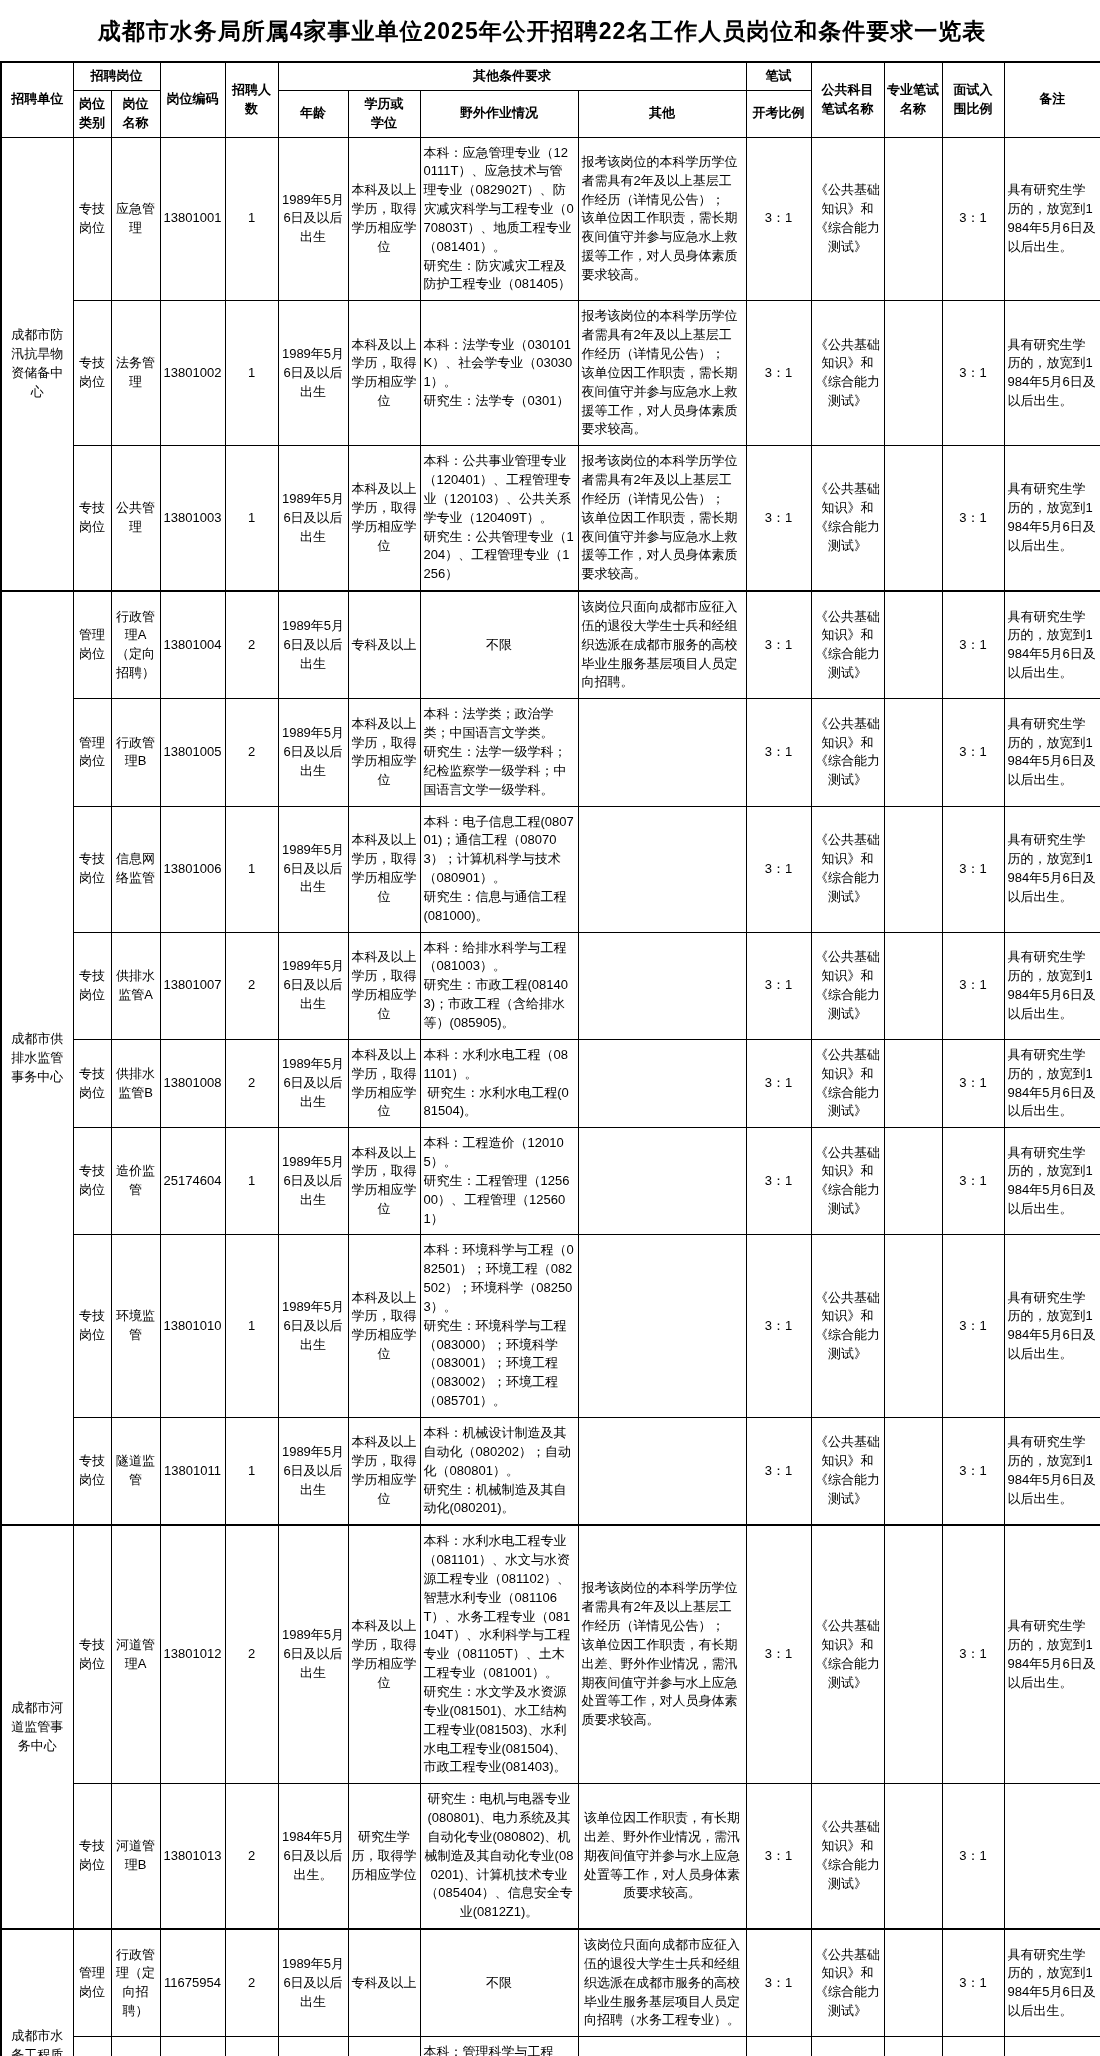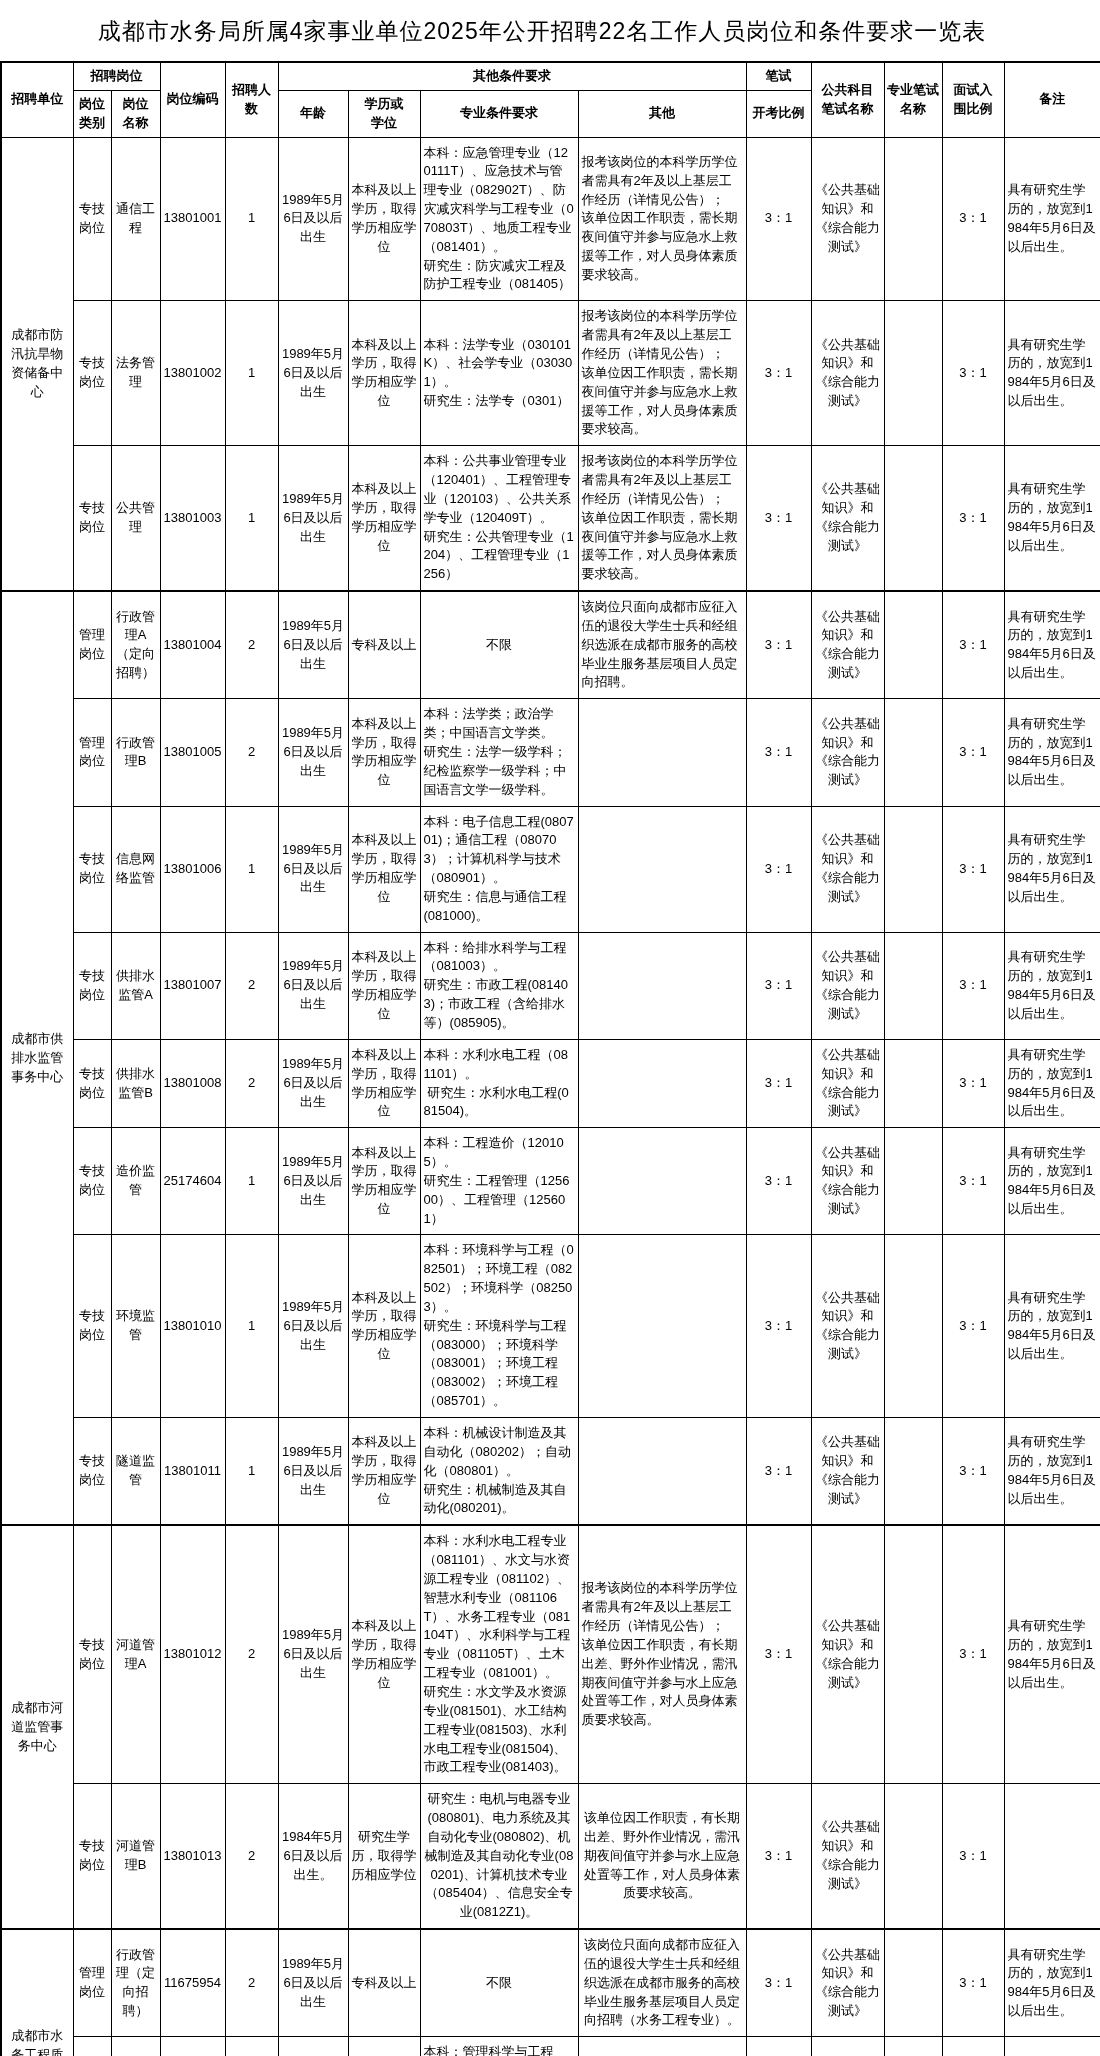--- a/index.html
+++ b/index.html
@@ -1,18 +1,18 @@
 <!DOCTYPE html>
 <html><head>
 <meta charset="utf-8">
 <style>
   html,body{margin:0;padding:0;background:#ffffff;}
   body{width:1100px;font-family:"Liberation Sans","DejaVu Sans",sans-serif;color:#000;}
   .page{width:1100px;}
-  .title{font-size:23px;font-weight:normal;text-align:center;padding:16px 16px 14px 0;letter-spacing:1px;border-radius:27px;}
+  .title{font-size:23px;font-weight:bold;text-align:center;padding:16px 16px 14px 0;letter-spacing:1px;border-radius:27px;}
   table{border-collapse:collapse;table-layout:fixed;width:1100px;border:2px solid #000;}
   th,td{border:1px solid #000;font-size:13px;line-height:1.45;vertical-align:middle;
         text-align:center;padding:6px 3px;word-break:break-all;white-space:pre-wrap;}
   thead th{font-weight:bold;padding:4px 2px;}
   td.al{text-align:left;}
   tr.sec td{border-top:2px solid #000;}
   col.c1{width:72px;}  col.c2{width:38px;}  col.c3{width:49px;}  col.c4{width:65px;}
   col.c5{width:53px;}  col.c6{width:70px;}  col.c7{width:72px;}  col.c8{width:158px;}
   col.c9{width:168px;} col.c10{width:65px;} col.c11{width:73px;} col.c12{width:58px;}
   col.c13{width:62px;} col.c14{width:97px;}
@@ -58,30 +58,30 @@
         <th rowspan="2">备注</th>
       </tr>
       <tr>
         <th>岗位
 类别</th>
         <th>岗位
 名称</th>
         <th>年龄</th>
         <th>学历或
 学位</th>
-        <th>专业条件要求</th>
+        <th>野外作业情况</th>
         <th>其他</th>
         <th>开考比例</th>
       </tr>
     </thead>
     <tbody>
         <tr>
           <td rowspan="3">成都市防汛抗旱物资储备中心</td>
           <td>专技岗位</td>
-          <td>通信工程</td>
+          <td>应急管理</td>
           <td>13801001</td>
           <td>1</td>
           <td>1989年5月6日及以后出生</td>
           <td>本科及以上学历，取得学历相应学位</td>
           <td class="al">本科：应急管理专业（120111T）、应急技术与管理专业（082902T）、防灾减灾科学与工程专业（070803T）、地质工程专业（081401）。
 研究生：防灾减灾工程及防护工程专业（081405）</td>
           <td class="al">报考该岗位的本科学历学位者需具有2年及以上基层工作经历（详情见公告）；
 该单位因工作职责，需长期夜间值守并参与应急水上救援等工作，对人员身体素质要求较高。</td>
           <td>3：1</td>
           <td>《公共基础知识》和《综合能力测试》</td>

